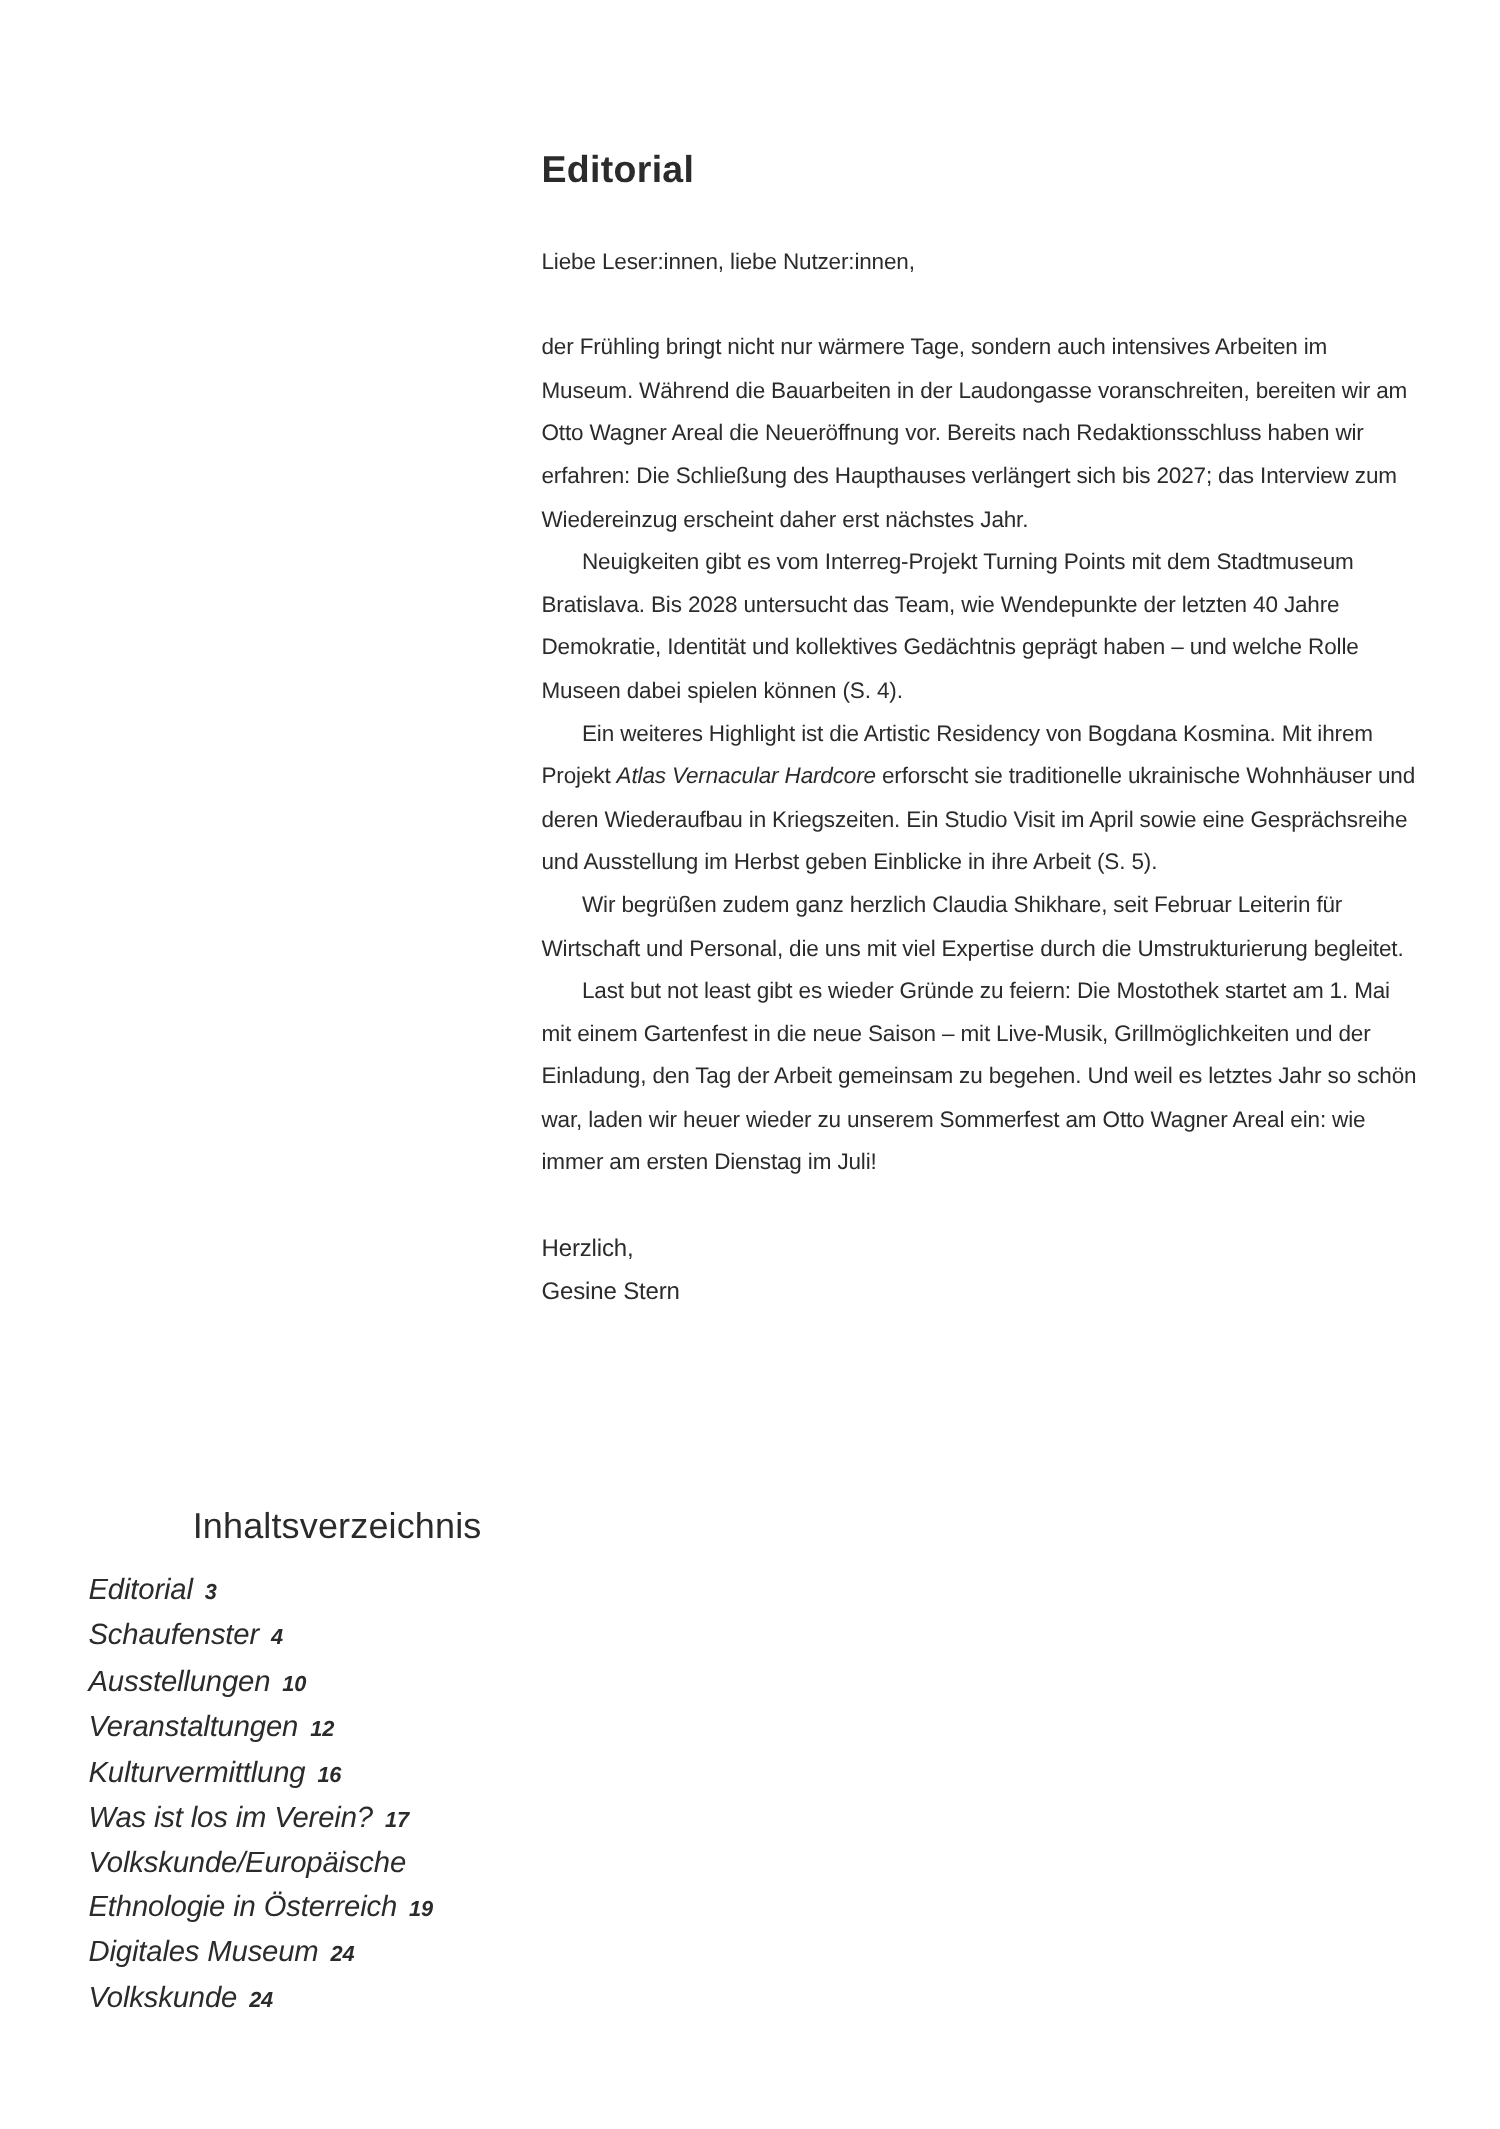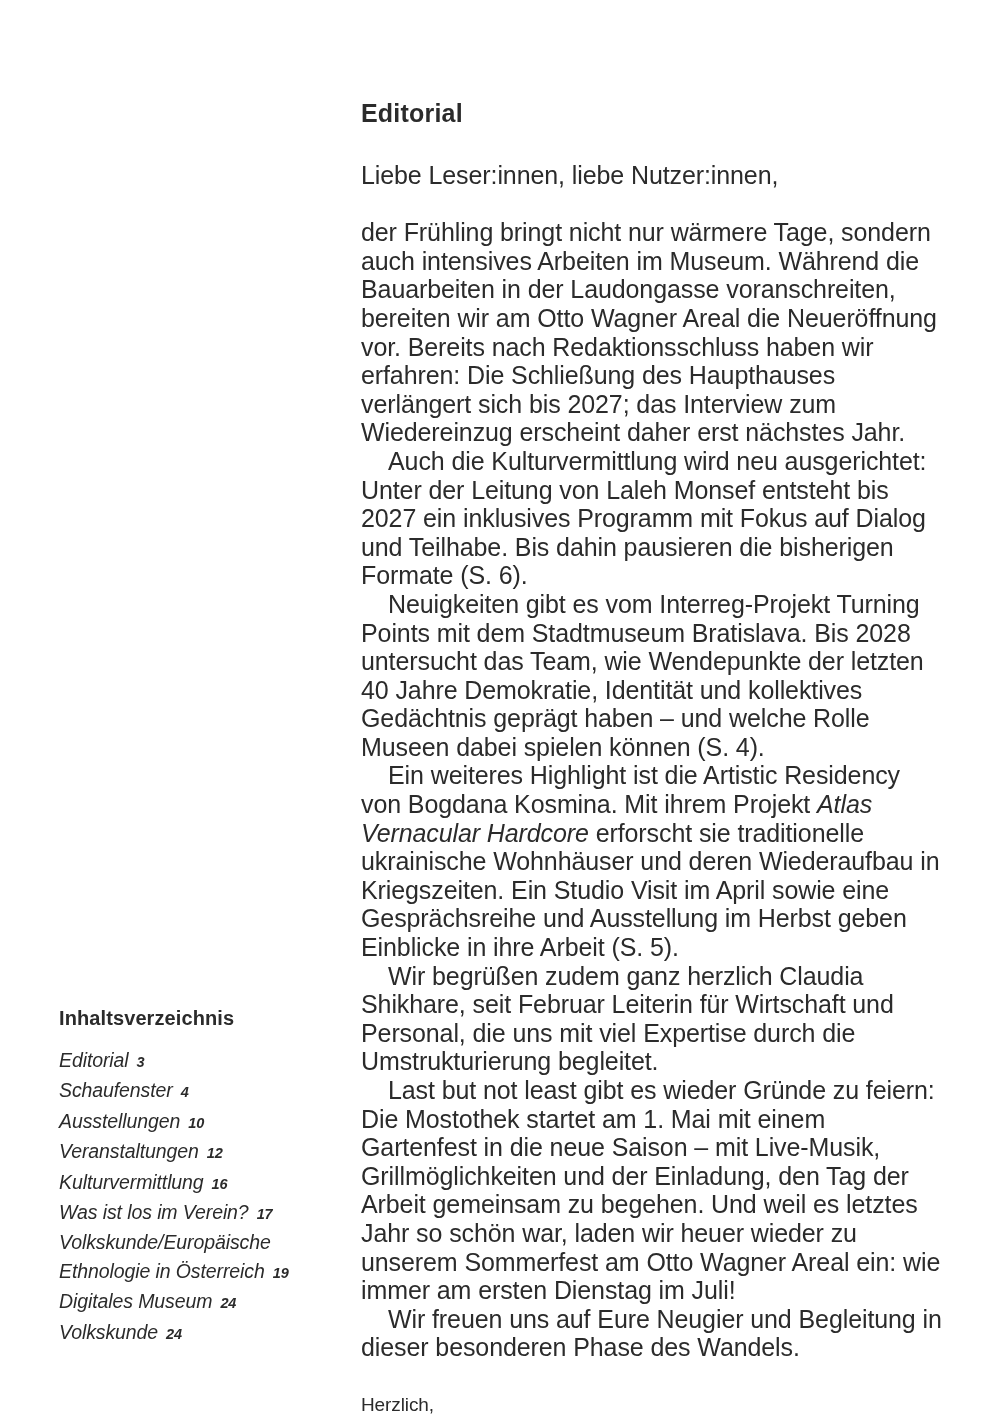--- a/index.html
+++ b/index.html
@@ -27,49 +27,50 @@
     width: 584px;
   }
   .editorial-heading {
     font-size: 25px;
     font-weight: 700;
     line-height: 30px;
     letter-spacing: 0.2px;
     margin-bottom: 33px;
   }
   .para {
-    font-size: 25px;
+    font-size: 15px;
     line-height: 28.6px;
     letter-spacing: -0.1px;
     font-weight: 400;
   }
   .para.indent { text-indent: 27px; }
   .para.gap { margin-bottom: 28.6px; }
   .italic { font-style: italic; text-align: center; }
 
   .closing {
     margin-top: 29px;
-    font-size: 19px;
+    font-size: 16px;
     line-height: 28.6px;
     letter-spacing: -0.1px;
   }
 
   
   .toc {
     position: absolute;
     left: 59px;
     top: 1003px;
     width: 262px;
   }
   .toc-heading {
-    font-size: 20px;
-    font-weight: 700;
+    font-size: 24px;
+    font-weight: 400;
     line-height: 30px;
     letter-spacing: 0.1px;
     margin-bottom: 13px;
+    text-align: right;
   }
   .toc-item {
     font-size: 19.5px;
     line-height: 28.4px;
     letter-spacing: -0.1px;
     font-style: italic;
   }
   .toc-page {
     font-size: 14.5px;
     font-weight: 700;
@@ -81,26 +82,24 @@
 
 <div class="page">
 
   <section class="editorial">
     <h1 class="editorial-heading">Editorial</h1>
 
     <p class="para gap">Liebe Leser:innen, liebe Nutzer:innen,</p>
 
     <div>
         <p class="para"><span>der Frühling bringt nicht nur wärmere Tage, sondern auch intensives Arbeiten im Museum. Während die Bauarbeiten in der Laudongasse voranschreiten, bereiten wir am Otto Wagner Areal die Neueröffnung vor. Bereits nach Redaktions­schluss haben wir erfahren: Die Schließung des Haupthauses verlängert sich bis 2027; das Interview zum Wiedereinzug erscheint daher erst nächstes Jahr.</span></p>
-        <p class="para indent"><span>Auch die Kulturvermittlung wird neu ausgerichtet: Unter der Leitung von Laleh Monsef entsteht bis 2027 ein inklusives Programm mit Fokus auf Dialog und Teilhabe. Bis dahin pausieren die bisherigen Formate (S. 6).</span></p>
         <p class="para indent"><span>Neuigkeiten gibt es vom Interreg-Projekt Turning Points mit dem Stadtmuseum Bratislava. Bis 2028 untersucht das Team, wie Wendepunkte der letzten 40 Jahre Demokratie, Identität und kollektives Gedächtnis geprägt haben – und welche Rolle Museen dabei spielen können (S. 4).</span></p>
         <p class="para indent"><span>Ein weiteres Highlight ist die Artistic Residency von Bogdana Kosmina. Mit ihrem Projekt </span><span class="italic">Atlas Vernacular Hardcore</span><span> erforscht sie traditionelle ukrainische Wohnhäuser und deren Wiederaufbau in Kriegszeiten. Ein Studio Visit im April sowie eine Gesprächsreihe und Ausstellung im Herbst geben Einblicke in ihre Arbeit (S. 5).</span></p>
         <p class="para indent"><span>Wir begrüßen zudem ganz herzlich Claudia Shikhare, seit Februar Leiterin für Wirtschaft und Personal, die uns mit viel Expertise durch die Umstrukturierung begleitet.</span></p>
         <p class="para indent"><span>Last but not least gibt es wieder Gründe zu feiern: Die Mostothek startet am 1. Mai mit einem Gartenfest in die neue Saison – mit Live-Musik, Grillmöglichkeiten und der Einla­dung, den Tag der Arbeit gemeinsam zu begehen. Und weil es letztes Jahr so schön war, laden wir heuer wieder zu unserem Sommerfest am Otto Wagner Areal ein: wie immer am ersten Dienstag im Juli!</span></p>
-        <p class="para indent"><span>Wir freuen uns auf Eure Neugier und Begleitung in dieser besonderen Phase des Wandels.</span></p>
       </div>
 
     <div class="closing">
       <div>Herzlich,</div>
       <div>Gesine Stern</div>
     </div>
   </section>
 
   <aside class="toc">
     <h2 class="toc-heading">Inhaltsverzeichnis</h2>

